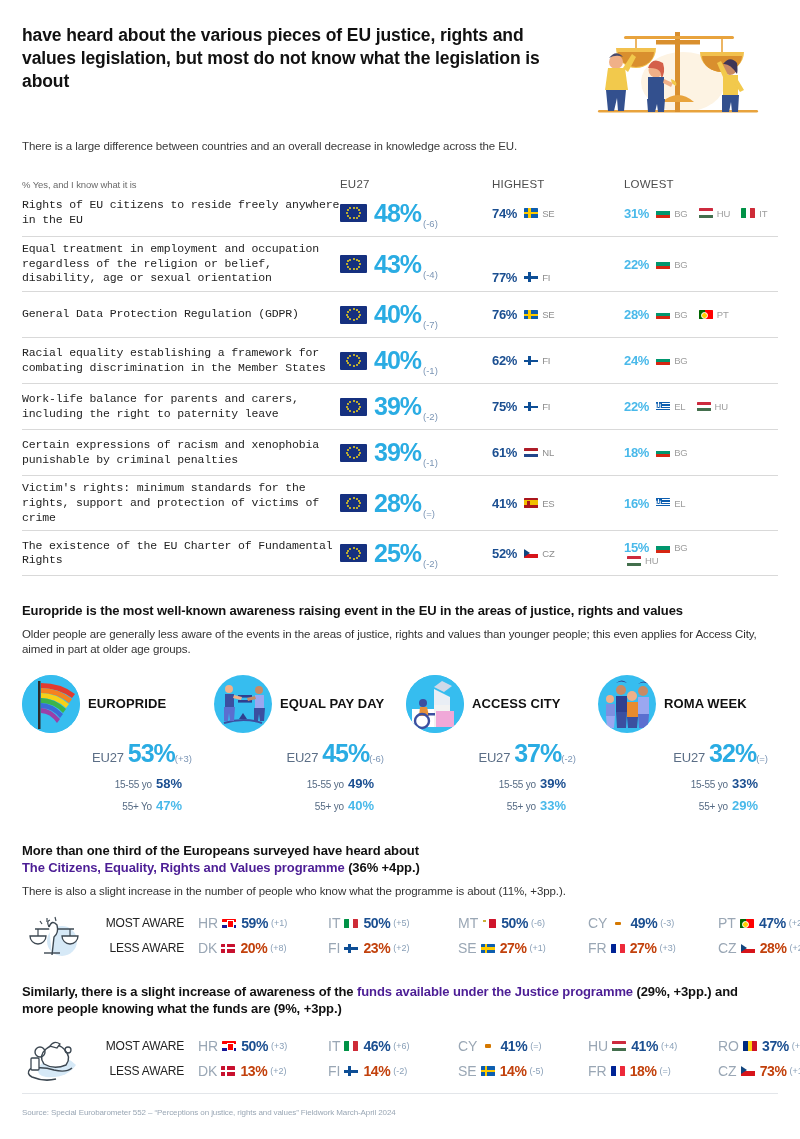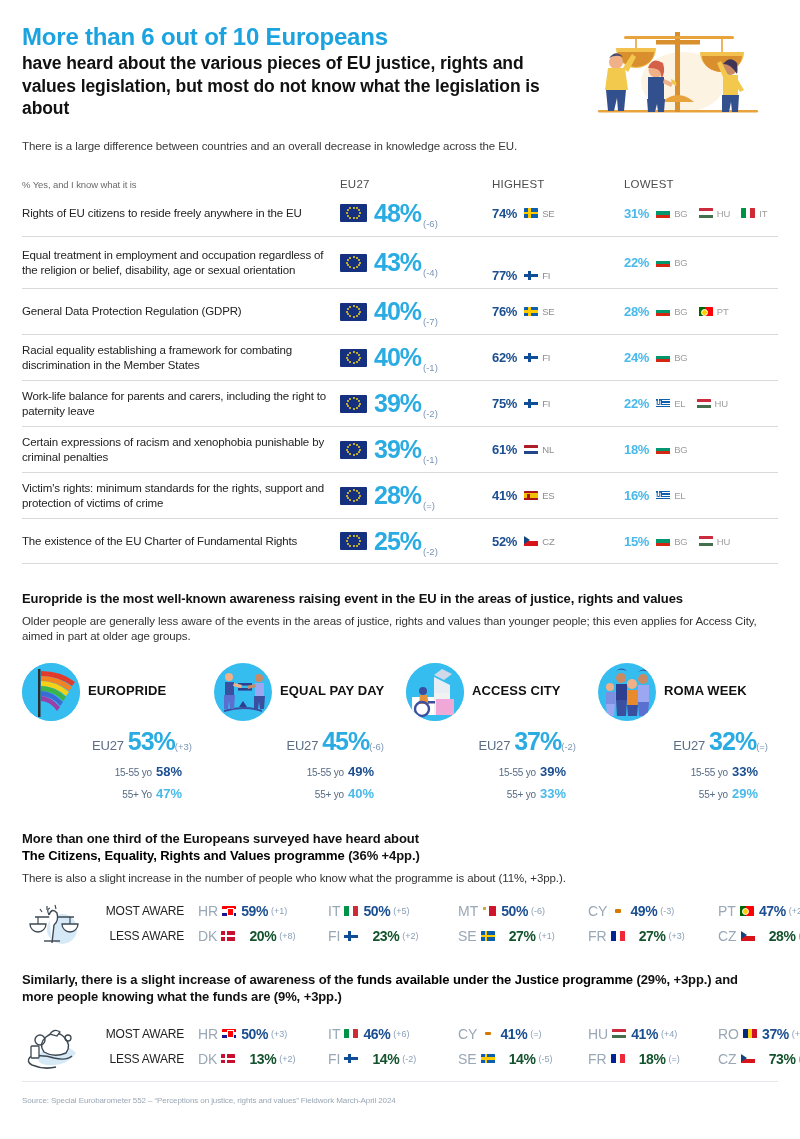--- a/index.html
+++ b/index.html
@@ -38,21 +38,21 @@
   .col-low   { width: 154px; }
   .hdr-note { font-size: 9.5px; color: #6b6b6b; letter-spacing: -0.1px; }
   .hdr-col { font-size: 11.5px; color: #4d4d4d; letter-spacing: 0.2px; }
 
   .row {
     display: flex; align-items: center;
     border-top: 1px solid #d9d9d9; min-height: 46px; padding: 5px 0;
   }
   .row:first-of-type { border-top: none; }
   .row-last { border-bottom: 1px solid #d9d9d9; }
-  .row-label { font-size: 11.5px; color: #232323; line-height: 1.28; letter-spacing: -0.15px; }
+  .row-label { font-size: 11.5px; color: #232323; line-height: 1.28; letter-spacing: -0.15px; font-family: Liberation Mono, monospace; }
 
   .eu-cell { display: flex; align-items: center; gap: 7px; }
   .euflag {
     width: 27px; height: 18px; background: #15307f; border-radius: 1px;
     position: relative; flex: none;
   }
   .euflag .star {
     position: absolute; width: 2px; height: 2px; background: #f5d516; border-radius: 50%;
   }
   .pct-eu {
@@ -117,45 +117,44 @@
   .ev-main { text-align: right; padding-right: 22px; margin-top: 6px; white-space: nowrap; }
   .ev-eu27 { font-size: 13px; color: #5b6e86; letter-spacing: -0.2px; }
   .ev-pct { font-size: 25px; font-weight: bold; color: #2aace3; letter-spacing: -1px; margin-left: 4px; }
   .ev-delta { font-size: 9.5px; color: #7b95b5; }
   .ev-age { text-align: right; padding-right: 32px; margin-top: 4px; line-height: 1.38; white-space: nowrap; }
   .age-lbl { font-size: 10px; color: #566b84; letter-spacing: -0.2px; }
   .age-v1 { font-size: 13px; font-weight: bold; color: #1b4f91; margin-left: 4px; }
   .age-v2 { font-size: 13px; font-weight: bold; color: #49b9ea; margin-left: 4px; }
 
   
-  .blue-txt { color: #000000; }
+  .blue-txt { color: #4c1d95; }
   .aware-block { display: flex; align-items: center; margin-top: 10px; }
   .aware-icon { width: 62px; height: 54px; flex: none; position: relative; }
   .aware-rows { flex: 1; }
   .aware-row { display: flex; align-items: center; height: 25px; }
   .aware-tag { width: 100px; font-size: 12px; color: #222; text-align: right; letter-spacing: -0.2px; flex: none; }
   .aware-items { display: flex; flex: 1; padding-left: 14px; }
   .aware-item { display: flex; align-items: center; width: 130px; gap: 2px; }
   .ai-cc { font-size: 14px; }
   .ai-flag { margin: 0 3px 0 2px; }
   .ai-pct-h { font-size: 14px; font-weight: bold; color: #1b4f91; letter-spacing: -0.4px; }
-  .ai-pct-l { font-size: 14px; font-weight: bold; color: #14532d; letter-spacing: -0.4px; margin-left: 9px; }
+  .ai-pct-l { font-size: 14px; font-weight: bold; color: #c2410c; letter-spacing: -0.4px; }
   .ai-d { font-size: 9px; color: #8aa0b8; margin-left: 1px; }
 
   .src { font-size: 8px; color: #9aa7b5; letter-spacing: -0.1px; margin-top: 14px; }
   .hr-top { border-top: 1px solid #e3e6ea; width: 756px; margin-top: 8px; }
 </style>
 </head>
 <body>
 
 <div class="page">
 
   <div class="header">
     <div class="header-text">
-      <h1 class="title-blue">More than 6 out of 10 Europeans</h1>
       <h2 class="title-black">have heard about the various pieces of EU justice, rights and values legislation, but most do not know what the legislation is about</h2>
     </div>
     <div class="header-illus">
       <svg viewBox="0 0 200 100" width="200" height="100">
         <ellipse cx="105" cy="60" rx="42" ry="30" fill="#fdf3e3"></ellipse>
         <rect x="20" y="88" width="160" height="2.5" rx="1.2" fill="#e8a33d"></rect>
         <rect x="97" y="10" width="5" height="80" fill="#d98f2e"></rect>
         <rect x="78" y="18" width="44" height="4.5" fill="#d98f2e"></rect>
         <path d="M84 80 q16 -14 32 0 z" fill="#e8a33d"></path>
         <rect x="46" y="14" width="110" height="3" rx="1.5" fill="#e8a33d"></rect>
@@ -472,21 +471,21 @@
             </span>
             <span><span class="pct-eu">25%</span><span class="delta">(-2)</span></span>
           </div>
           <div class="col-high" style="display: flex; gap: 8px;">
             <div class="cc-cell">
               <span class="pct-high">52%</span>
               <span class="flag f-cz"></span>
               <span class="cc" style="color: rgb(141, 141, 141);">CZ</span>
             </div>
           </div>
-          <div class="col-low" style="display: flex; gap: 8px;">
+          <div class="col-low" style="display: flex;  flex-direction: column;">
             <div class="cc-cell">
               <span class="pct-low">15%</span>
               <span class="flag f-bg"></span>
               <span class="cc" style="color: rgb(158, 158, 158);">BG</span>
             </div>
             <div class="cc-cell">
               <span class="flag f-hu"></span>
               <span class="cc" style="color: rgb(158, 158, 158);">HU</span>
             </div>
           </div>

